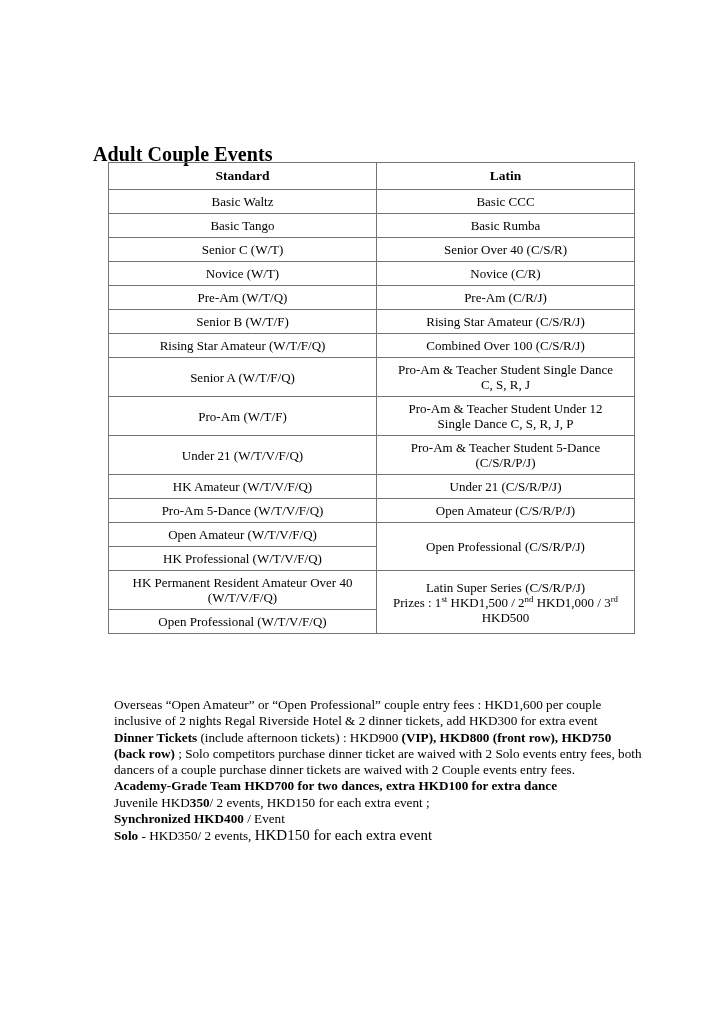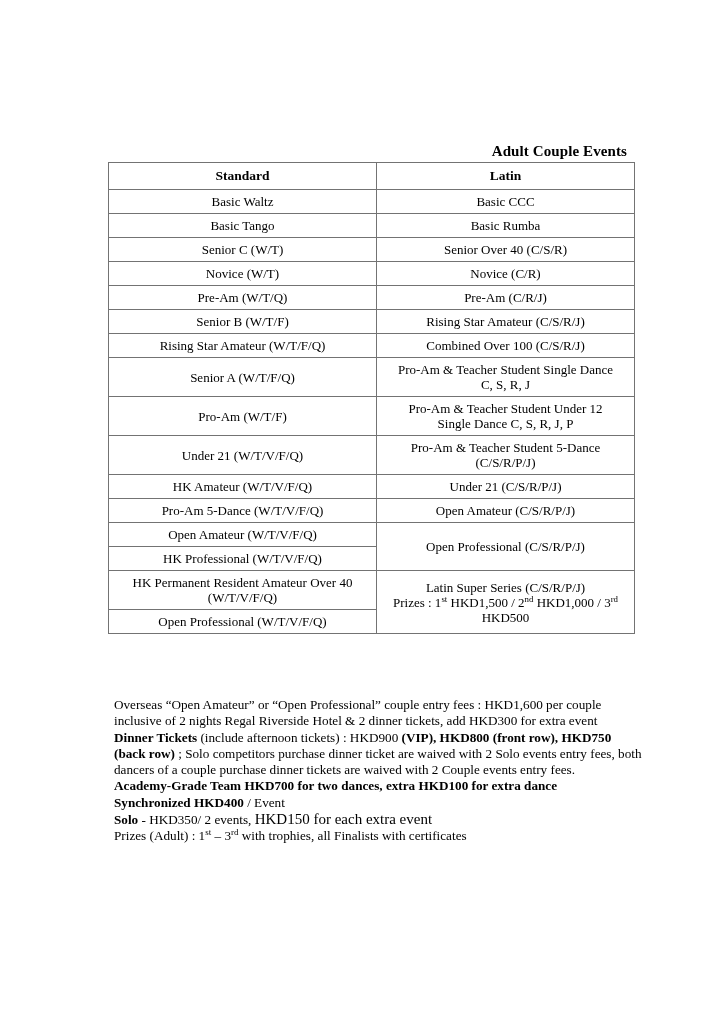--- a/index.html
+++ b/index.html
@@ -40,26 +40,26 @@
 
   sup {
     font-size: 0.68em;
     vertical-align: super;
     line-height: 0;
   }
 
   
   .section-title {
     position: absolute;
-    left: 101px;
+    left: 93px;
     top: 143px;
     width: 526px;
-    text-align: right;
+    text-align: left;
     font-weight: bold;
-    font-size: 15px;
+    font-size: 20px;
     letter-spacing: 0.1px;
   }
 
   
   table.events {
     position: absolute;
     left: 108px;
     top: 162px;
     width: 526px;
     border-collapse: collapse;
@@ -188,18 +188,18 @@
       <tr>
           <td>Open Professional (W/T/V/F/Q)</td>
         </tr>
     </tbody>
   </table>
 
   <div class="notes">
     <p>Overseas “Open Amateur” or “Open Professional” couple entry fees : HKD1,600 per couple inclusive of 2 nights Regal Riverside Hotel &amp; 2 dinner tickets, add HKD300 for extra event</p>
     <p><b>Dinner Tickets</b><span> (include afternoon tickets) : HKD900</span><b> (VIP), HKD800 (front row), HKD750 (back row)</b><span> ; Solo competitors purchase dinner ticket are waived with 2 Solo events entry fees, both dancers of a couple purchase dinner tickets are waived with 2 Couple events entry fees.</span></p>
     <p><b>Academy-Grade Team HKD700 for two dances, extra HKD100 for extra dance</b></p>
+    <p><span>Juvenile HKD</span><b>350</b><span>/ 2 events, HKD150 for each extra event ;</span></p>
     <p><b>Synchronized HKD400</b><span> / Event</span></p>
     <p><b>Solo</b><span> - HKD350/ 2 events, </span><span class="big">HKD150</span><span class="big"> for each extra event</span></p>
-    <p><span>Prizes (Adult) : 1</span><sup>st</sup><span> – 3</span><sup>rd</sup><span> with trophies, all Finalists with certificates</span></p>
   </div>
 
 </div>
 
 </body></html>

